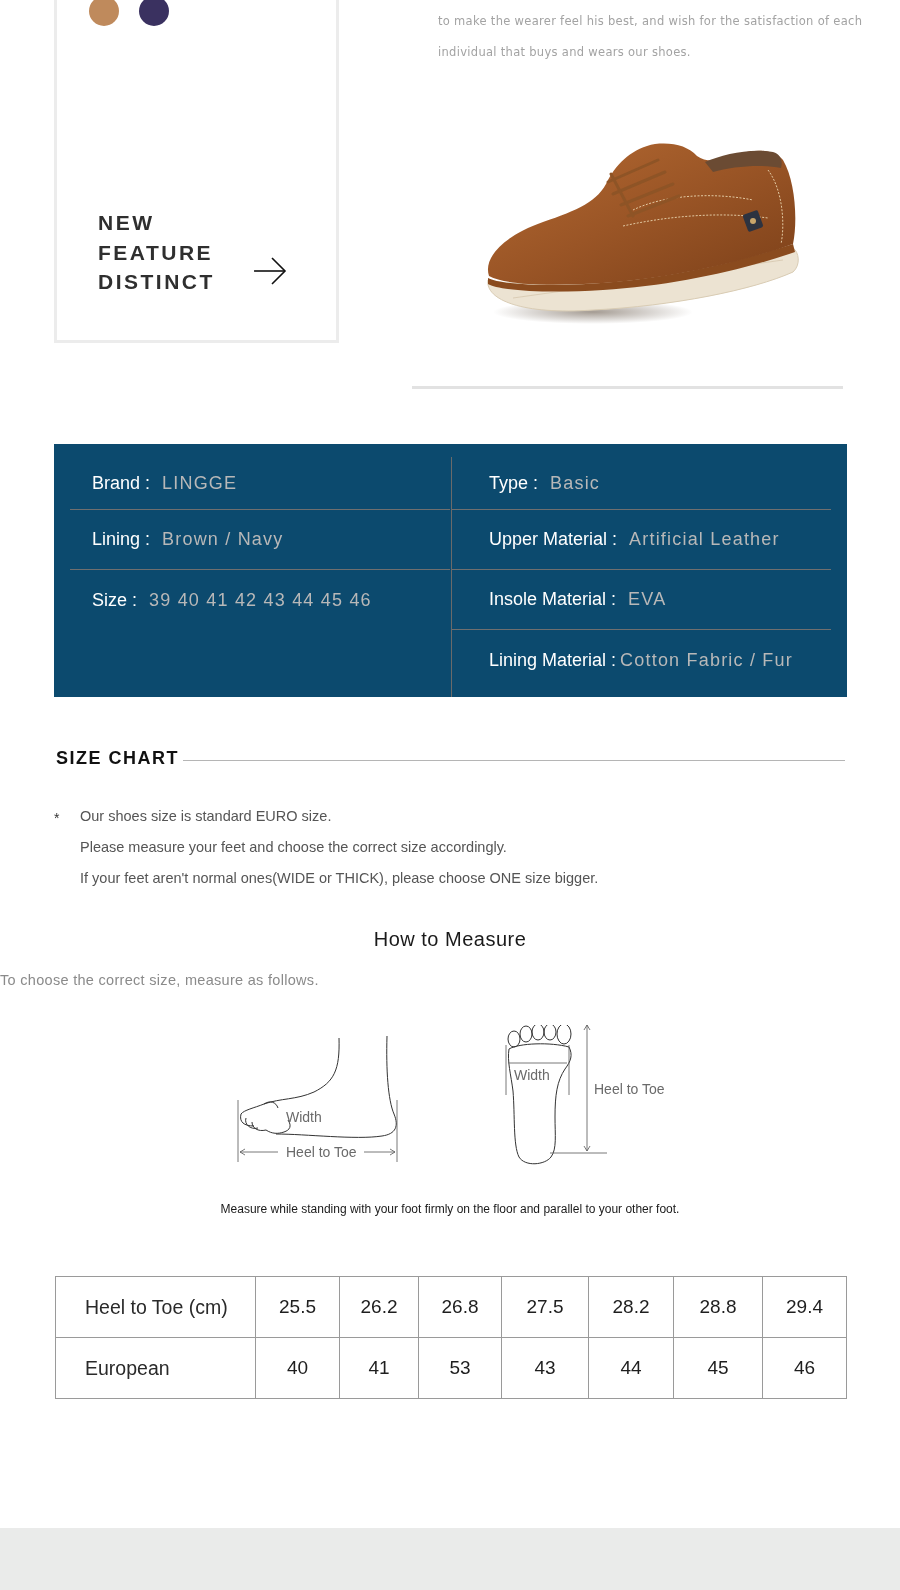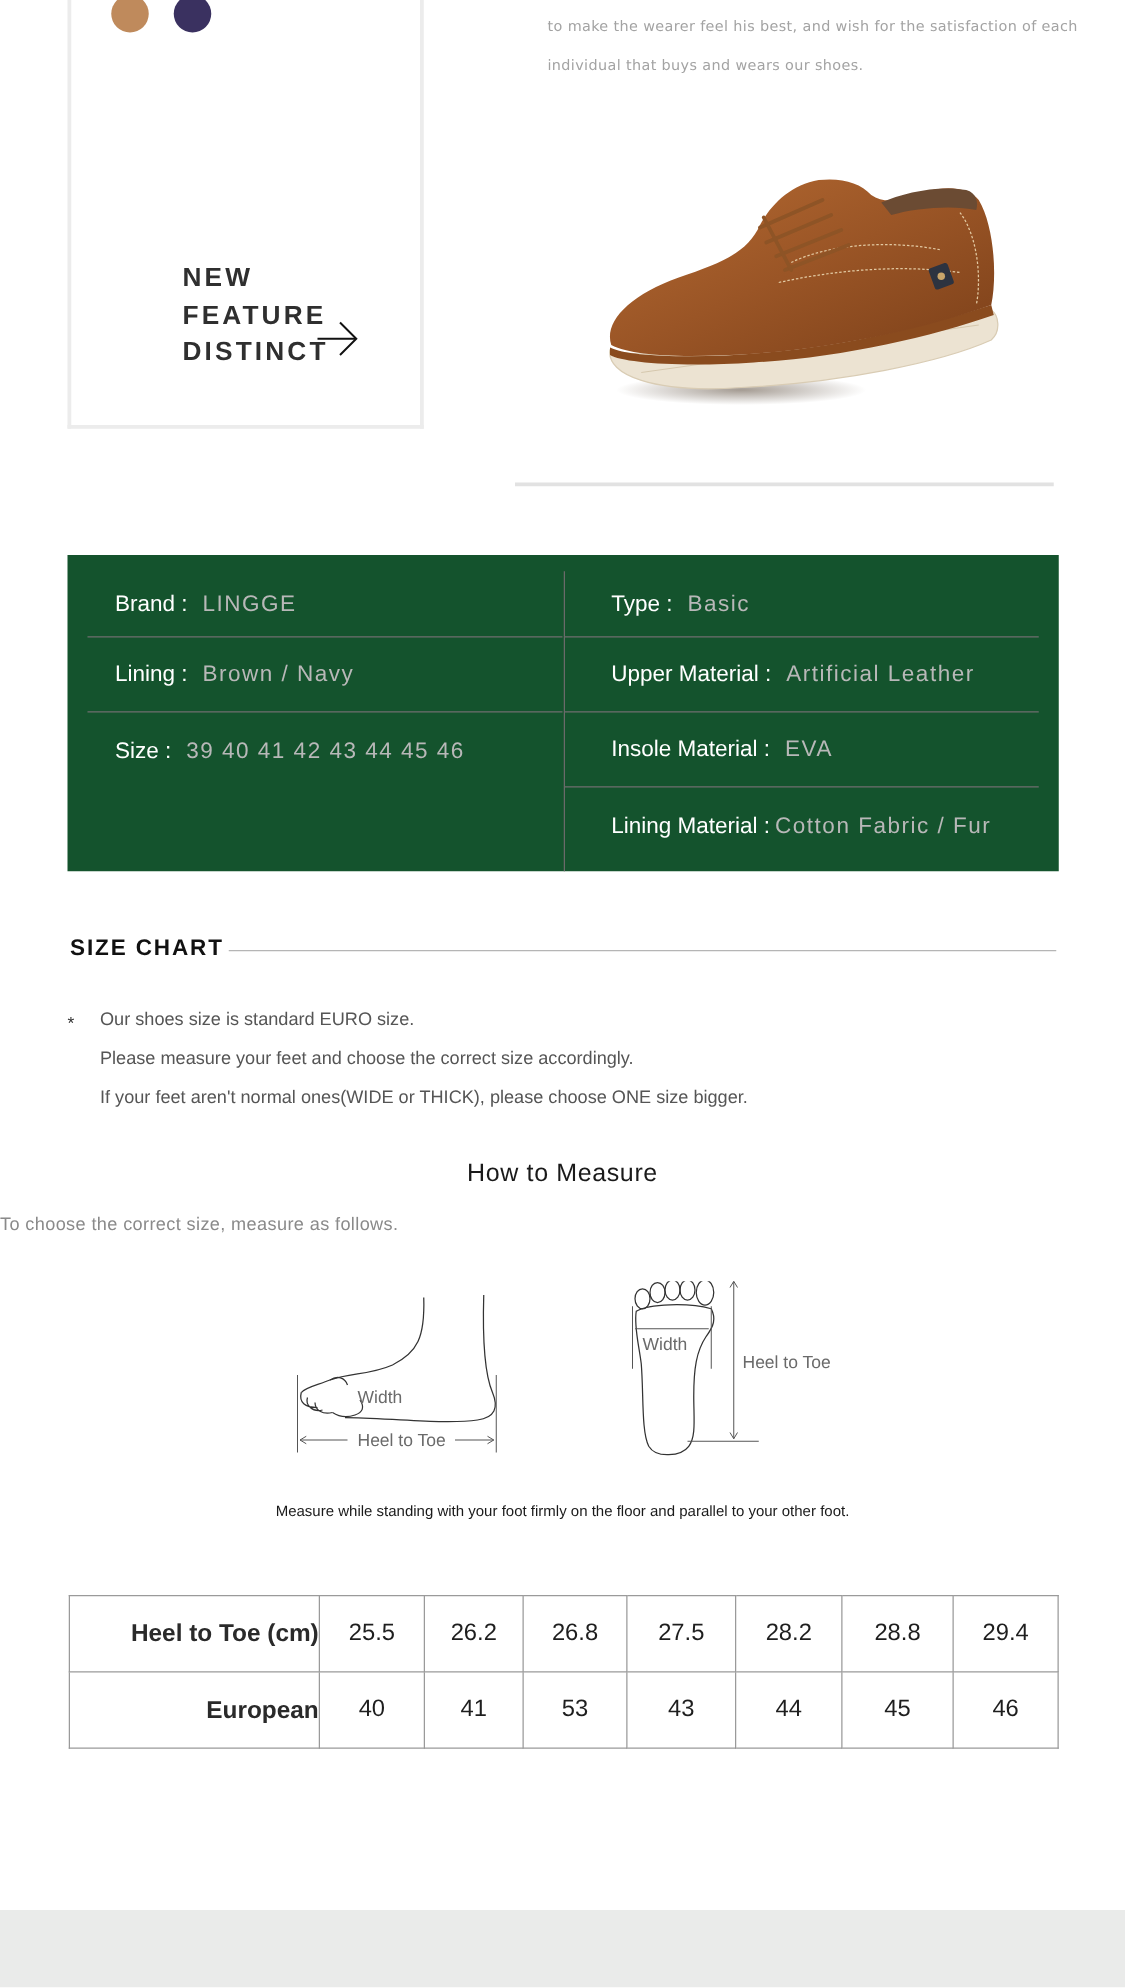--- a/index.html
+++ b/index.html
@@ -12,33 +12,33 @@
     border: 3px solid #ececec; border-top: none; background: #fff;
   }
   .swatch { position: absolute; top: 6px; width: 30px; height: 30px; border-radius: 50%; }
   .swatch.s1 { left: 32px; }
   .swatch.s2 { left: 82px; }
   .feature-text {
     position: absolute; left: 41px; top: 218px;
     font-family: "Liberation Sans", sans-serif; font-weight: bold; font-size: 21px;
     letter-spacing: 2.5px; line-height: 29.5px; color: #2f2f2f;
   }
-  .feature-text span { display: block; margin-left: 48px; }
+  .feature-text span { display: block; }
   .arrow-icon { position: absolute; left: 196px; top: 265px; width: 34px; height: 32px; }
 
   .intro-text {
     position: absolute; left: 397px; top: 6px; width: 460px;
     font-size: 11.5px; line-height: 30.5px; color: #a3a3a3; letter-spacing: 0.3px; margin-left: 41px;
   }
   .shoe-image { position: absolute; left: 483px; top: 140px; width: 330px; height: 190px; }
   .hero-divider { position: absolute; left: 412px; top: 386px; width: 431px; height: 3px; background: #e2e2e2; }
 
   
   .spec-table {
-    position: absolute; left: 54px; top: 444px; width: 793px; height: 253px; background: #14532d; padding-left: 24px;
+    position: absolute; left: 54px; top: 444px; width: 793px; height: 253px; background: #0c4a6e; padding-left: 24px;
   }
   .spec-col { position: absolute; top: 13px; }
   .spec-col.left { left: 16px; width: 380px; }
   .spec-col.right { left: 397px; width: 380px; border-left: 1px solid #6a6a6a; height: 240px; top: 13px; }
   .spec-row {
     position: relative; height: 60px; border-bottom: 1px solid #6f6f6f;
     display: flex; align-items: center; padding-left: 22px;
   }
   .spec-col.right .spec-row { padding-left: 37px; }
   .spec-row:last-child { border-bottom: none; }
@@ -77,21 +77,21 @@
 
   
   .size-table {
     position: absolute; left: 55px; top: 1276px; width: 792px;
     border-collapse: collapse; font-family: "Liberation Sans", sans-serif;
   }
   .size-table td {
     border: 1px solid #9a9a9a; height: 61px; text-align: center;
     font-size: 19px; color: #1e1e1e; vertical-align: middle;
   }
-  .size-table td.row-head { text-align: right; padding-left: 29px; width: 200px; font-size: 19.5px; color: #2a2a2a; font-weight: bold; }
+  .size-table td.row-head { text-align: left; padding-left: 29px; width: 200px; font-size: 19.5px; color: #2a2a2a; }
 
   .footer-band { position: absolute; left: 0; top: 1528px; width: 900px; height: 62px; background: #eaebea; }
 </style>
 </head>
 <body>
 
 <div class="feature-card">
   <span class="swatch s1" style="background:#bf8a5c"></span>
   <span class="swatch s2" style="background:#3a3160"></span>
   <div class="feature-text">

